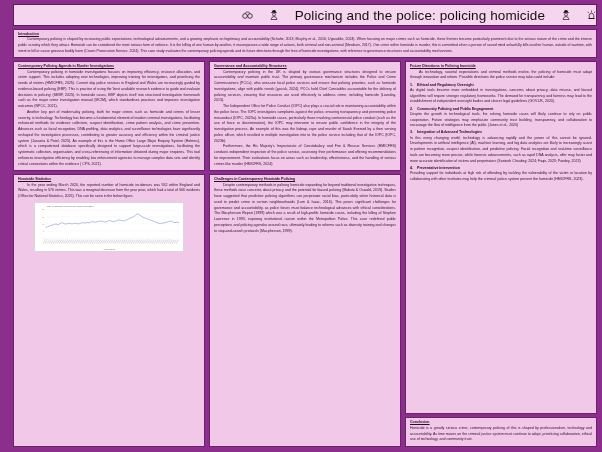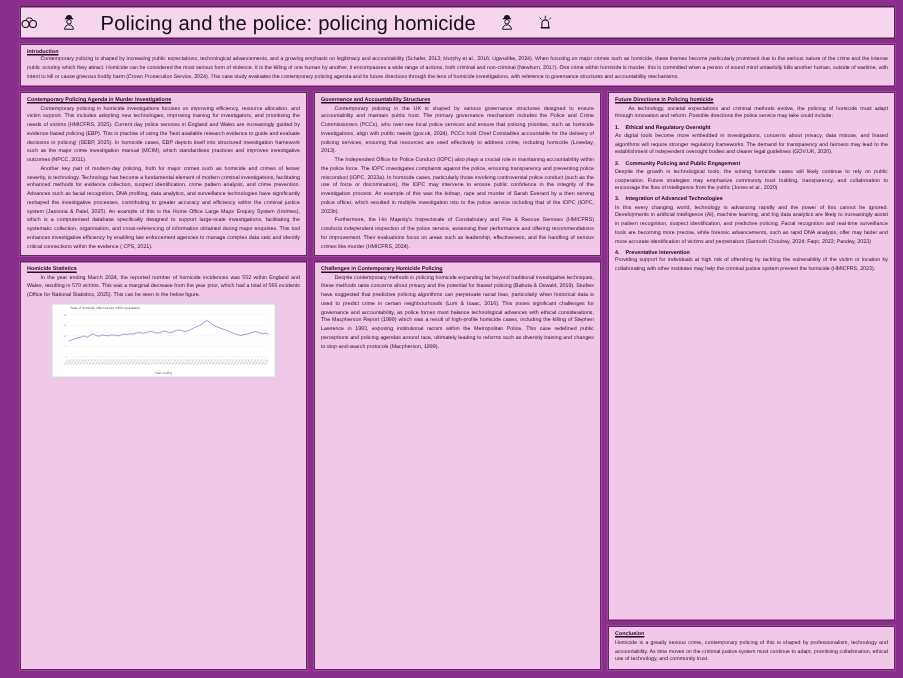--- a/index.html
+++ b/index.html
@@ -19,21 +19,21 @@
     flex-direction: column;
   }
   
   #header {
     height: 22px;
     margin: 0 0 3px 8px;
     background: #f6d6ef;
     border: 1px solid #5d1d5d;
     display: flex;
     align-items: center;
-    justify-content: flex-start;
+    justify-content: flex-end;
     gap: 17px;
     flex: 0 0 auto;
   }
   #header .ttl {
     font-size: 13.5px;
     color: #15100f;
     letter-spacing: .1px;
     white-space: nowrap;
   }
   #header .hicon { font-size: 12px; line-height: 1; color: #1a1a1a; }

